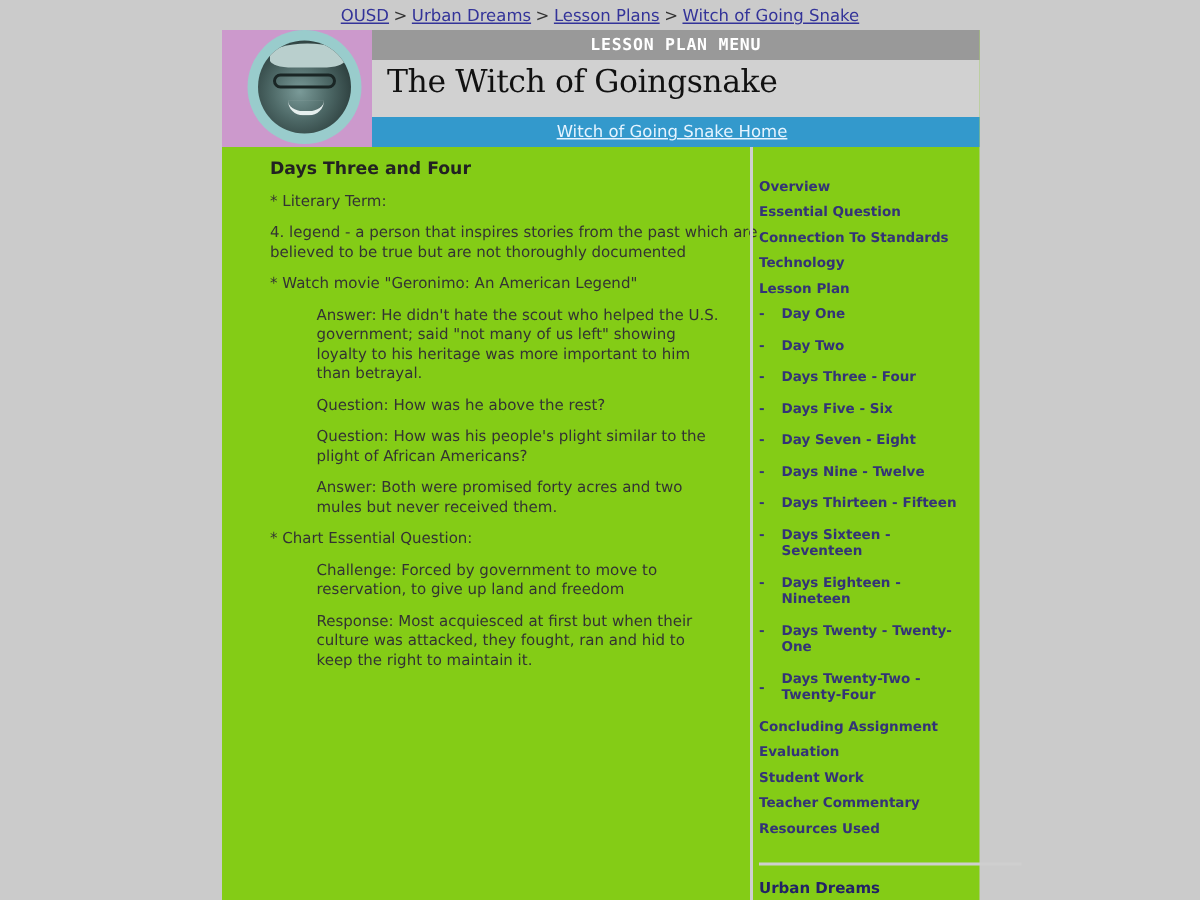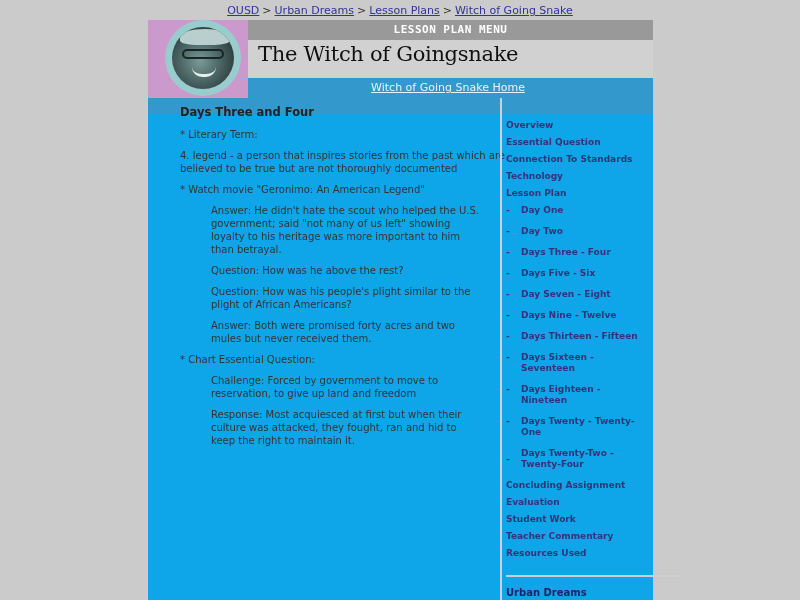--- a/index.html
+++ b/index.html
@@ -3,28 +3,28 @@
 <meta charset="utf-8">
 <style>
   * { box-sizing: border-box; margin: 0; padding: 0; }
   html, body { width: 800px; height: 600px; overflow: hidden; }
   body { background: #cbcbcb; font-family: "DejaVu Sans", sans-serif; color: #333; position: relative; }
 
   .breadcrumb { position: absolute; top: 4px; left: 0; width: 800px; text-align: center; font-size: 11px; color: #333; }
   .breadcrumb a { color: #333399; text-decoration: underline; }
   .breadcrumb .sep { margin: 0 3px; color: #333; }
 
-  .page { position: absolute; left: 148px; top: 20px; width: 505px; height: 580px; background: #0ea5e9; }
+  .page { position: absolute; left: 148px; top: 20px; width: 505px; height: 580px; background: #84cc16; }
 
   .header { position: relative; height: 78px; }
   .header .pink { position: absolute; left: 0; top: 0; width: 100px; height: 78px; background: #cc99cc; }
   .header .band-top { position: absolute; left: 100px; top: 0; right: 0; height: 20px; background: #999999; color: #fff; font-size: 11px; text-align: center; line-height: 20px; letter-spacing: 0.5px; font-family: "DejaVu Sans Mono", monospace; font-weight: bold; }
   .header .band-mid { position: absolute; left: 100px; top: 20px; right: 0; height: 38px; background: #d1d1d1; }
   .header .title { position: absolute; left: 110px; top: 22px; font-family: "DejaVu Serif", serif; font-size: 21px; color: #111; white-space: nowrap; letter-spacing: -0.3px; }
-  .header .band-blue { position: absolute; left: 0; top: 58px; right: 0; height: 36px; background: #3399cc; text-align: center; line-height: 20px; font-size: 11px; }
+  .header .band-blue { position: absolute; left: 0; top: 58px; right: 0; height: 20px; background: #3399cc; text-align: center; line-height: 20px; font-size: 11px; }
   .header .band-blue a { color: #e6f4ff; text-decoration: underline; margin-left: 95px; }
   .header .pink-under { position: absolute; left: 0; top: 58px; width: 100px; height: 20px; background: #cc99cc; }
   .avatar { position: absolute; left: 17px; top: 0px; width: 76px; height: 76px; border-radius: 50%; background: #99cccc; }
   .avatar .inner { position: absolute; left: 7px; top: 7px; width: 62px; height: 62px; border-radius: 50%; background: radial-gradient(circle at 45% 55%, #7a9a98 0%, #4d6866 40%, #2c3e3d 75%, #1e2b2a 100%); overflow: hidden; }
   .avatar .hat { position: absolute; left: 8px; top: 2px; width: 50px; height: 16px; border-radius: 50% 50% 30% 30%; background: #b9cfcd; }
   .avatar .glasses { position: absolute; left: 10px; top: 22px; width: 42px; height: 10px; border: 2px solid #1a2625; border-radius: 5px; }
   .avatar .smile { position: absolute; left: 20px; top: 40px; width: 24px; height: 10px; border-bottom: 3px solid #e6efee; border-radius: 0 0 12px 12px; }
 
   .content { position: absolute; left: 0; top: 78px; width: 350px; padding: 8px 8px 0 8px; font-size: 10px; line-height: 13px; color: #333; margin-left: 24px; }
   .content h2 { font-size: 11.5px; font-weight: bold; color: #222; margin-bottom: 9px; }

